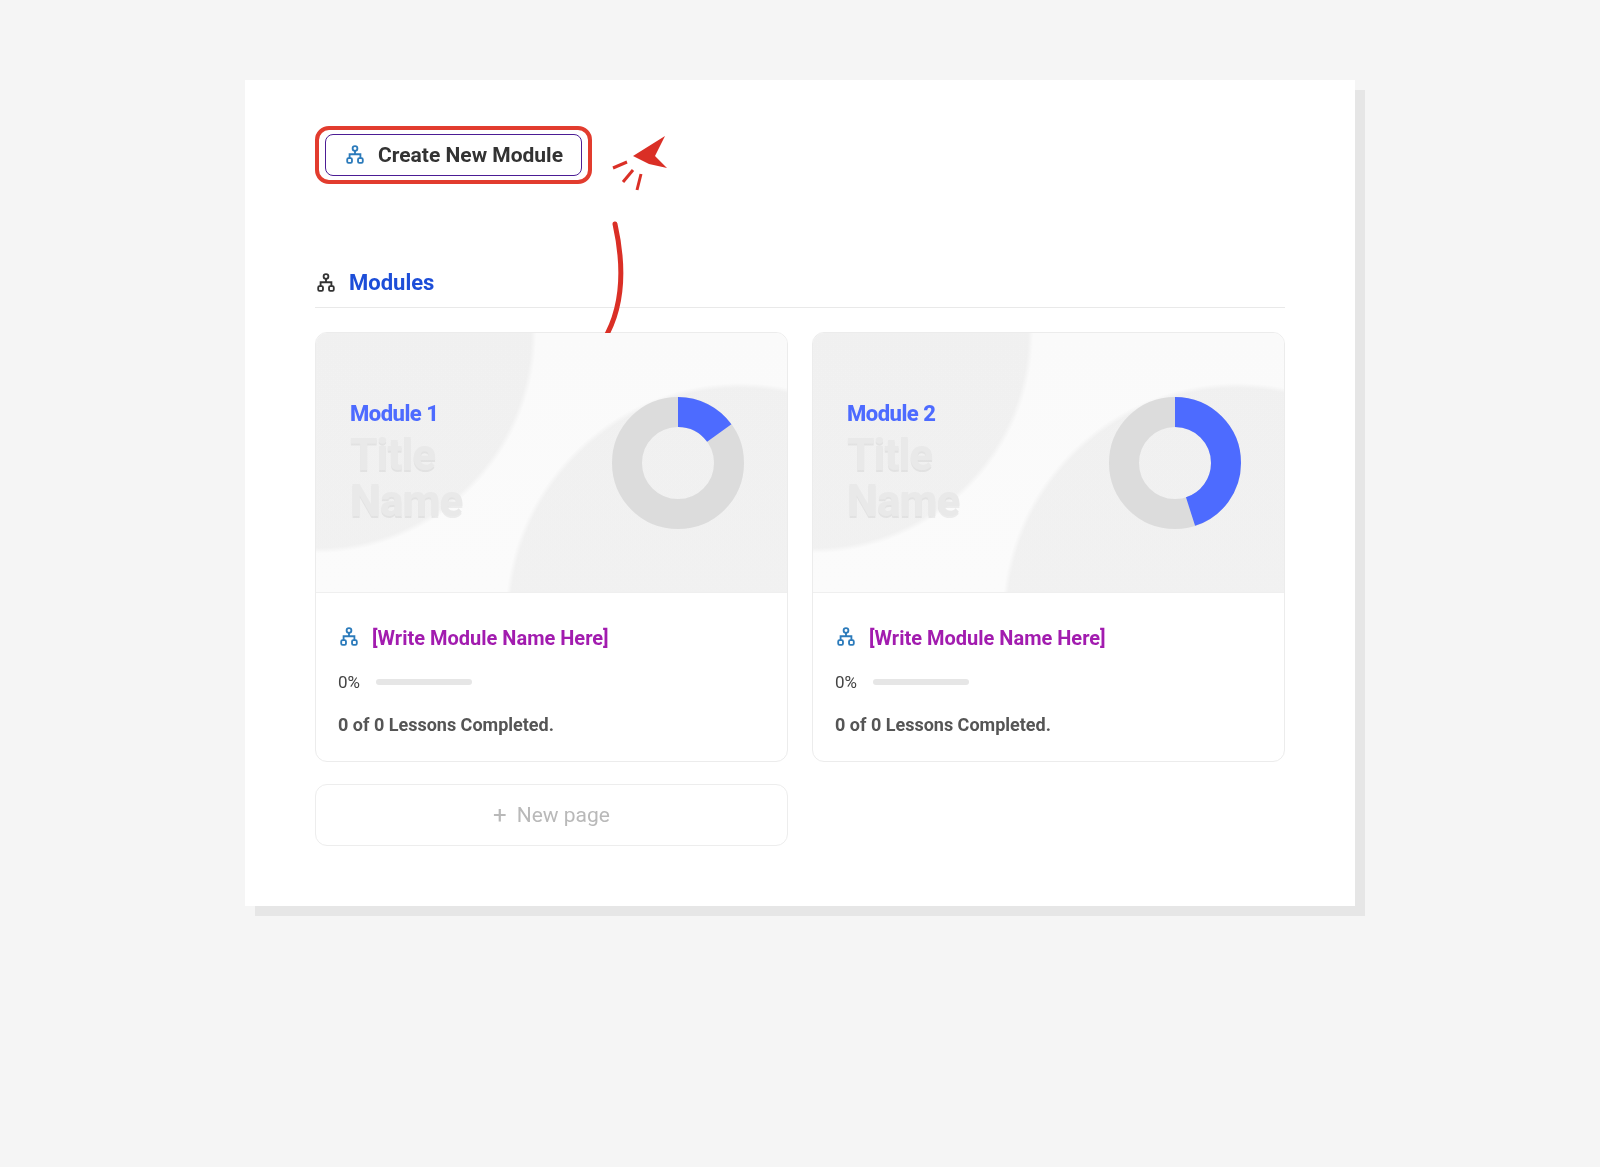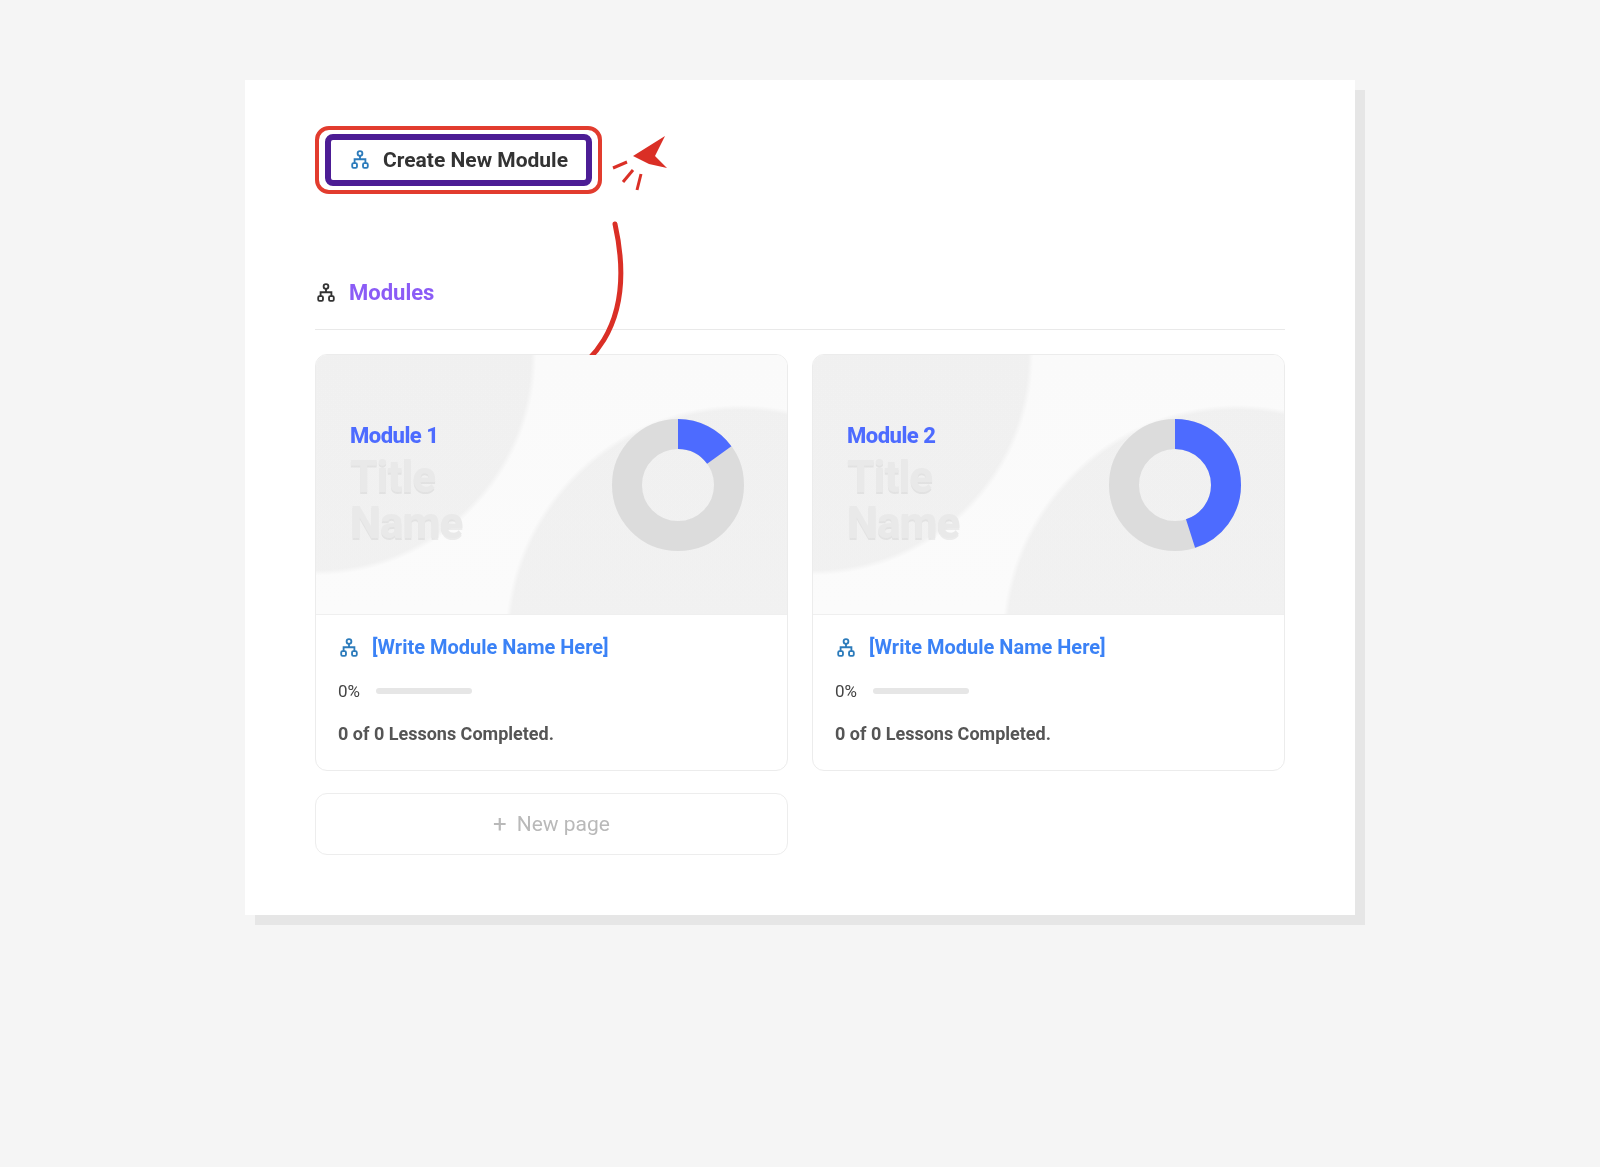--- a/index.html
+++ b/index.html
@@ -25,21 +25,21 @@
       border:4px solid #e23c2e;
       border-radius:14px;
       padding:4px 6px;
       position:relative;
     }
     .create-btn {
       display:inline-flex;
       align-items:center;
       gap:12px;
       background:#fff;
-      border:6px solid #4c1d95;
+      border:1px solid #4c1d95;
       border-radius:8px;
       padding:8px 18px;
       font-size:21px;
       font-weight:700;
       color:#333;
       cursor:pointer;
       justify-content:center;
     }
     .mod-icon { width:22px; height:22px; flex:none; }
     .mod-icon svg { display:block; }
@@ -51,25 +51,25 @@
       top:44px;
       pointer-events:none;
     }
 
     
     .section-header {
       display:flex;
       align-items:center;
       gap:12px;
       margin-top:86px;
-      padding-bottom:24px;
+      padding-bottom:12px;
       border-bottom:1px solid #e9e9e9;
       font-size:22px;
       font-weight:700;
-      color:#8b5cf6;
+      color:#1d4ed8;
     }
     .section-header .mod-icon svg path,
     .section-header .mod-icon svg circle,
     .section-header .mod-icon svg rect { stroke:#333 !important; }
 
     
     .cards {
       display:flex;
       gap:24px;
       margin-top:24px;
@@ -110,25 +110,26 @@
       text-shadow:0 2px 0 rgba(0,0,0,0.06);
       margin-top:6px;
     }
     .donut { width:150px; height:150px; flex:none; }
 
     .card-body {
       padding:20px 22px 26px 22px;
     }
     .card-name-row {
       display:flex;
-      align-items:flex-end;
+      align-items:flex-start;
       gap:12px;
       font-weight:700;
       font-size:20px;
-      color:#3b82f6;
+      color:#a21caf;
+      margin-top:13px;
     }
     .progress-row {
       display:flex;
       align-items:center;
       gap:16px;
       margin-top:22px;
       font-size:17px;
       color:#444;
     }
     .bar {

